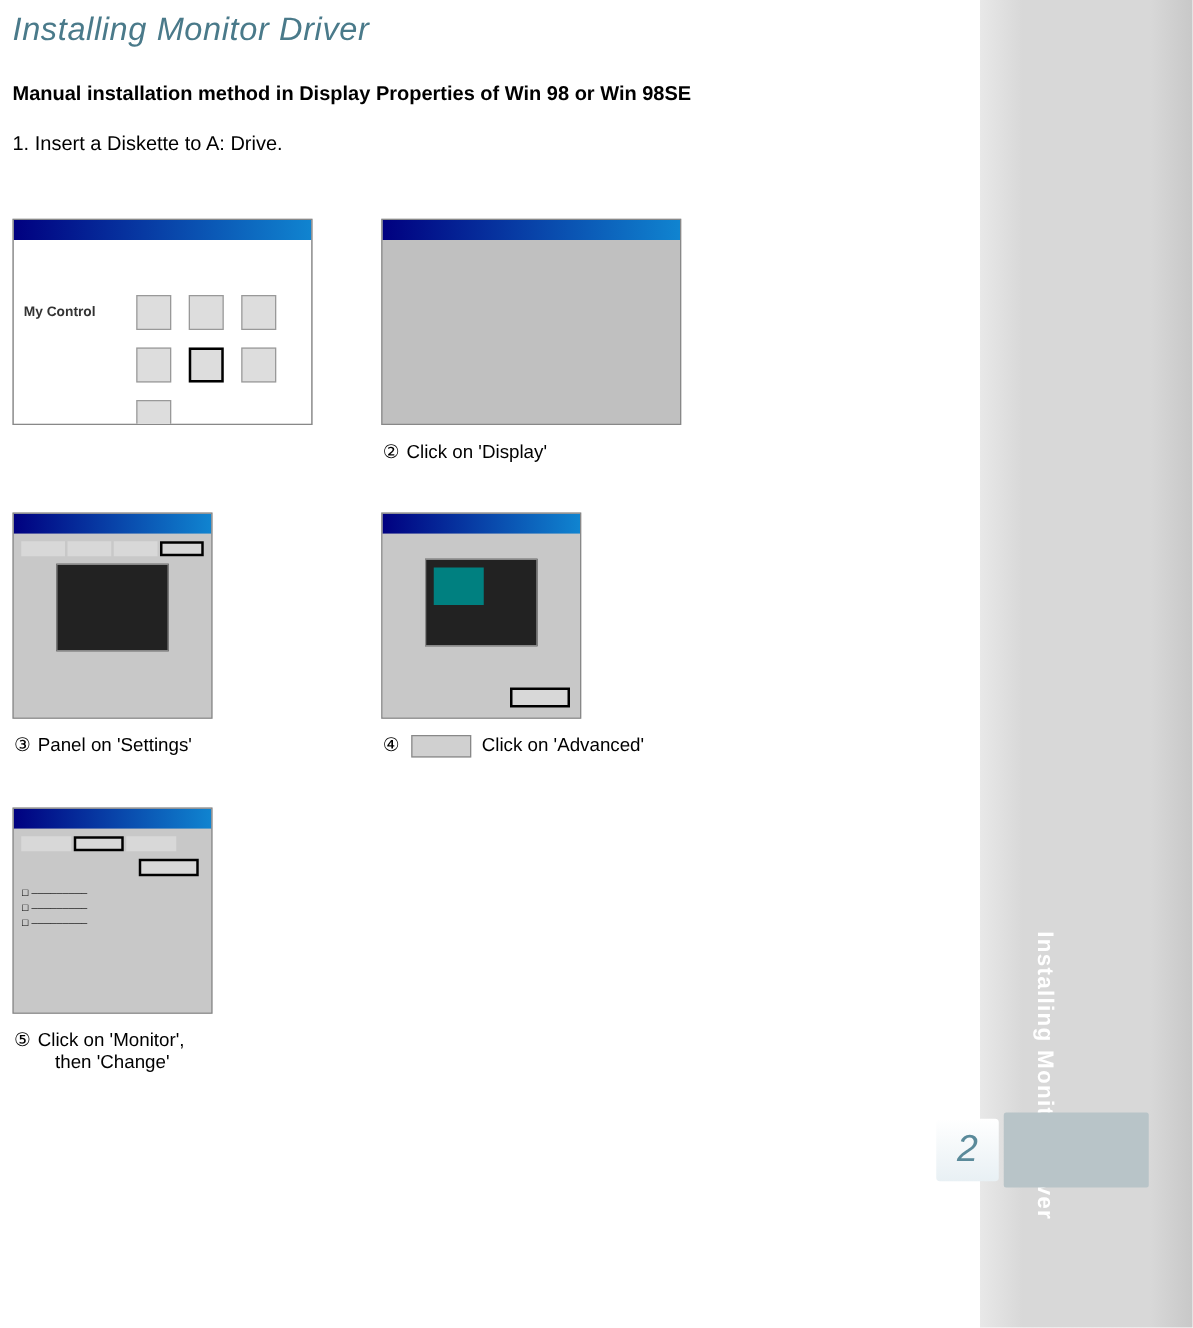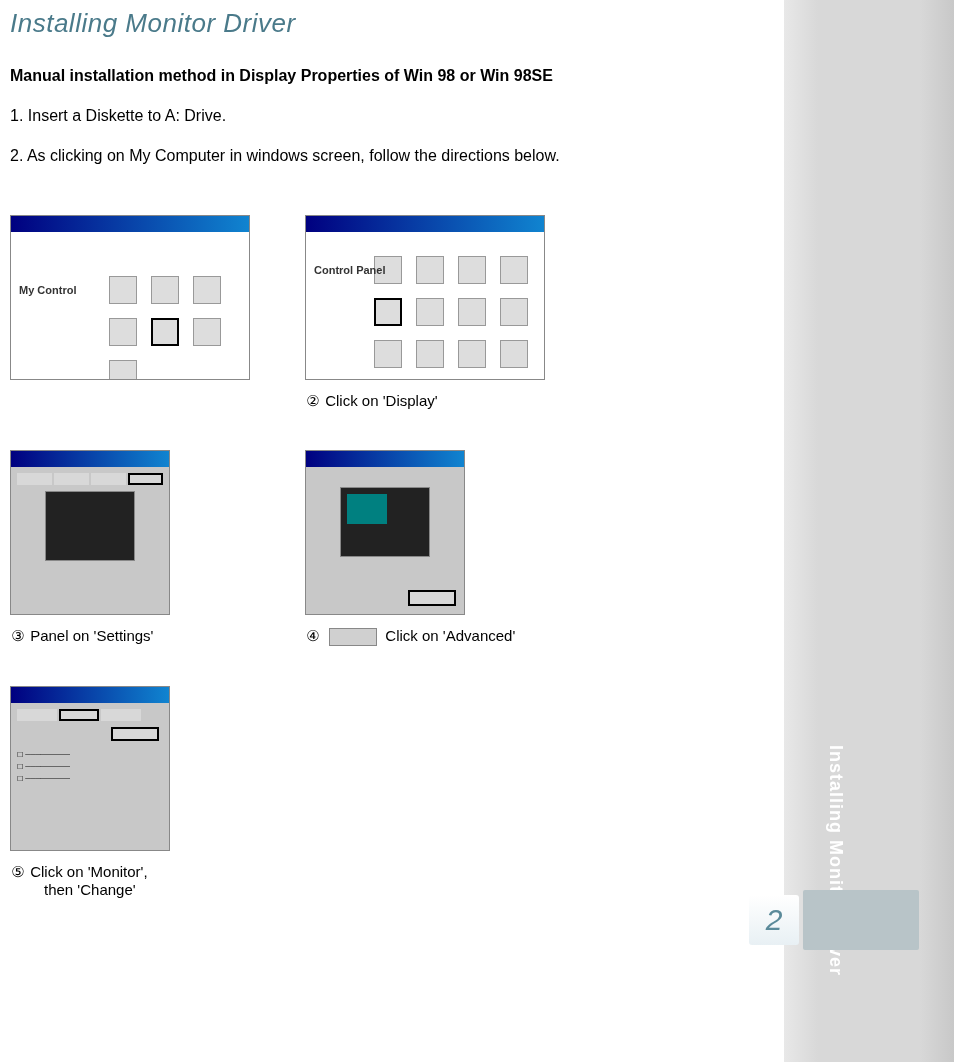--- a/index.html
+++ b/index.html
@@ -33,21 +33,20 @@
     .dp-tabs { display: flex; gap: 2px; }
     .dp-tab { width: 40px; height: 12px; background: #d8d8d8; font-size: 7px; text-align: center; }
   </style>
 </head>
 <body>
 
 <div class="main">
   <h1 class="title">Installing Monitor Driver</h1>
   <div class="subtitle">Manual installation method in Display Properties of Win 98 or Win 98SE</div>
   <div class="step">1.  Insert a Diskette to A: Drive.</div>
-  <div class="step">2.  As clicking on My Computer in windows screen, follow the directions below.</div>
 
   <div class="screenshots">
 
     <div class="row">
       <div class="col">
         <div class="shot">
           <div class="win-bar"></div>
           <div class="win-body">
             <div class="mycomp-label">My Control</div>
             <div class="icon-grid" style="margin-left: 90px; margin-top: 30px;">
@@ -58,37 +57,20 @@
               <div class="icon-box highlight-box"></div>
               <div class="icon-box"></div>
               <div class="icon-box"></div>
             </div>
           </div>
         </div>
       </div>
       <div class="col">
         <div class="shot">
           <div class="win-bar"></div>
-          <div class="win-body">
-            <div class="cp-label">Control Panel</div>
-            <div class="icon-grid" style="margin-left: 60px; margin-top: 10px;">
-              <div class="icon-box"></div>
-              <div class="icon-box"></div>
-              <div class="icon-box"></div>
-              <div class="icon-box"></div>
-              <div class="icon-box highlight-box"></div>
-              <div class="icon-box"></div>
-              <div class="icon-box"></div>
-              <div class="icon-box"></div>
-              <div class="icon-box"></div>
-              <div class="icon-box"></div>
-              <div class="icon-box"></div>
-              <div class="icon-box"></div>
-            </div>
-          </div>
         </div>
         <div class="caption">
           <span class="cnum">②</span>
           <span>Click on 'Display'</span>
         </div>
       </div>
     </div>
 
     <div class="row">
       <div class="col">

